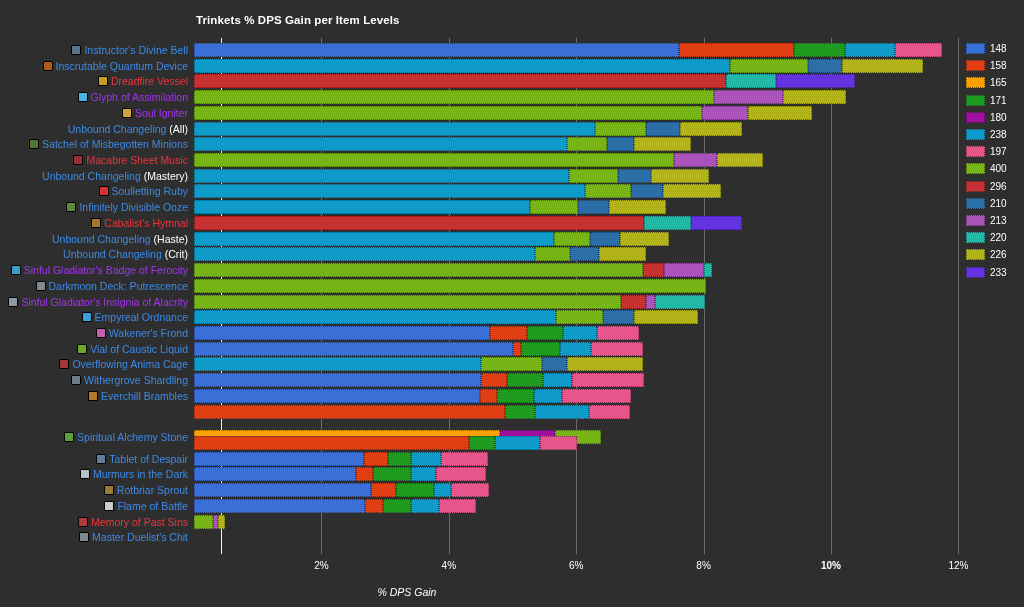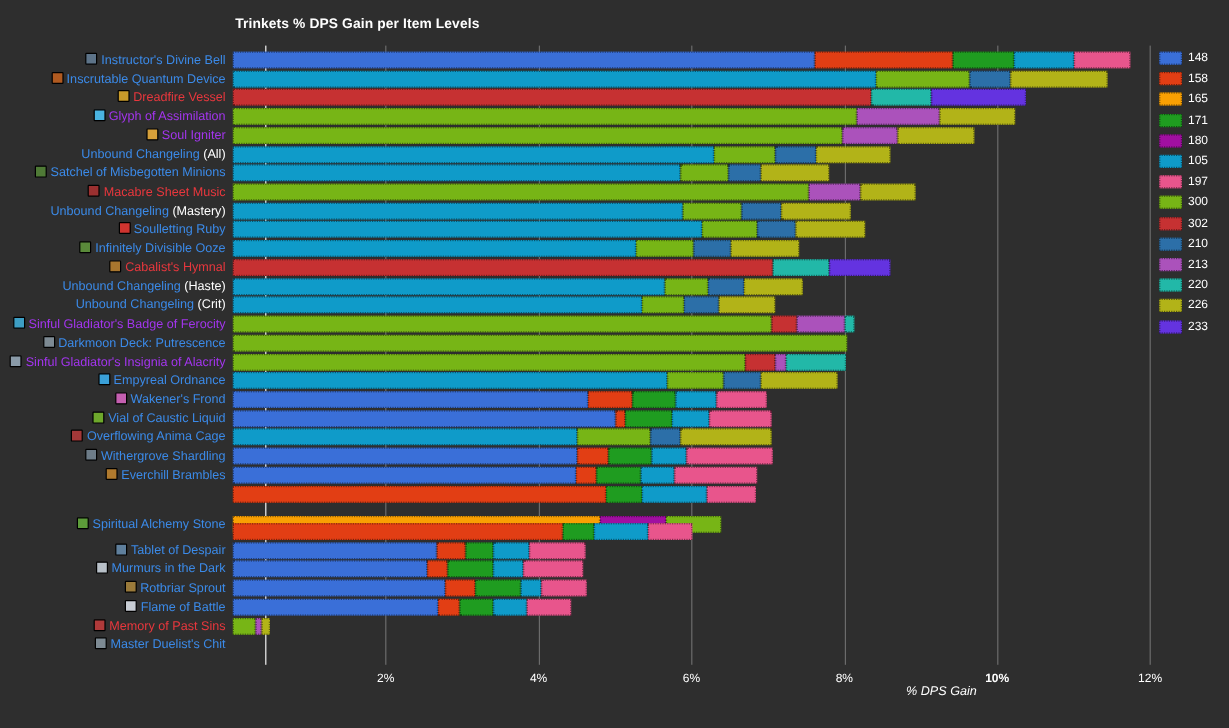--- a/index.html
+++ b/index.html
@@ -107,24 +107,24 @@
   .xtick {
     position: absolute;
     top: 560px;
     font-size: 10px;
     color: #ffffff;
     transform: translateX(-50%);
     white-space: nowrap;
   }
   #xaxis-title {
     position: absolute;
-    top: 570px;
+    top: 586px;
     left: 0;
     width: 814px;
-    text-align: right;
+    text-align: center;
     font-size: 10.5px;
     font-style: italic;
     color: #ffffff;
   }
   
   #legend {
     position: absolute;
     left: 966px;
     top: 40px;
   }
@@ -319,33 +319,33 @@
       <div class="legend-item">
         <div class="legend-swatch" style="background: rgb(31, 156, 32);"></div>
         <div class="legend-label">171</div>
       </div>
       <div class="legend-item">
         <div class="legend-swatch" style="background: rgb(161, 15, 161);"></div>
         <div class="legend-label">180</div>
       </div>
       <div class="legend-item">
         <div class="legend-swatch" style="background: rgb(15, 155, 201);"></div>
-        <div class="legend-label">105</div>
+        <div class="legend-label">238</div>
       </div>
       <div class="legend-item">
         <div class="legend-swatch" style="background: rgb(232, 85, 140);"></div>
         <div class="legend-label">197</div>
       </div>
       <div class="legend-item">
         <div class="legend-swatch" style="background: rgb(119, 181, 22);"></div>
-        <div class="legend-label">300</div>
+        <div class="legend-label">400</div>
       </div>
       <div class="legend-item">
         <div class="legend-swatch" style="background: rgb(198, 49, 50);"></div>
-        <div class="legend-label">302</div>
+        <div class="legend-label">296</div>
       </div>
       <div class="legend-item">
         <div class="legend-swatch" style="background: rgb(44, 111, 168);"></div>
         <div class="legend-label">210</div>
       </div>
       <div class="legend-item">
         <div class="legend-swatch" style="background: rgb(171, 82, 187);"></div>
         <div class="legend-label">213</div>
       </div>
       <div class="legend-item">

